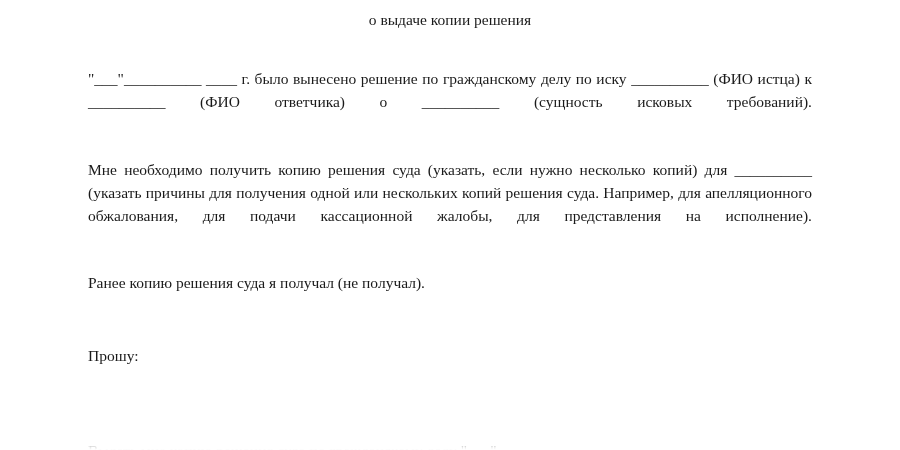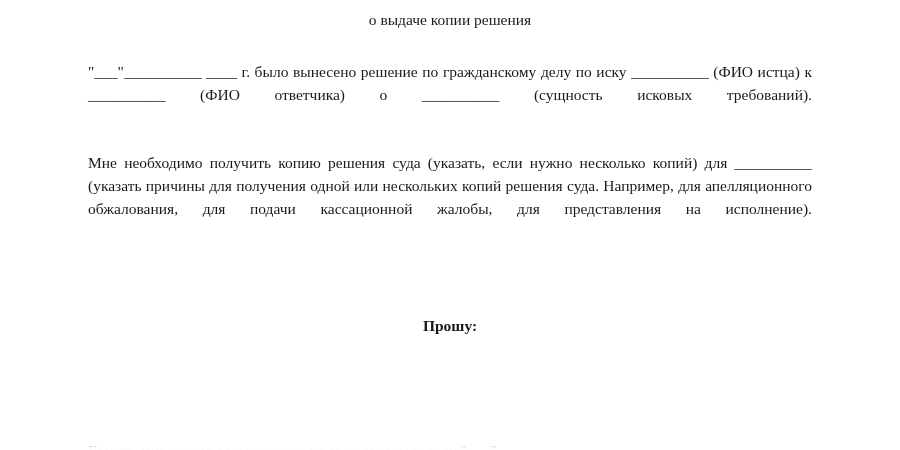--- a/index.html
+++ b/index.html
@@ -26,21 +26,21 @@
     position: absolute;
     left: 88px;
     top: 0;
     width: 724px;
   }
   .doc-title {
     text-align: center;
     font-size: 15.5px;
     line-height: 1.35;
     margin-top: 10px;
-    margin-bottom: 4px;
+    margin-bottom: 11px;
     white-space: nowrap;
   }
   .para {
     font-size: 15.5px;
     line-height: 1.48;
     text-align: justify;
     text-justify: inter-word;
     margin: 0;
   }
   .para.justify-all {
@@ -50,22 +50,21 @@
     content: "";
     display: inline-block;
     width: 100%;
   }
   .gap-1 { height: 26px; }
   .gap-2 { height: 22px; }
   .gap-3 { height: 22px; }
   .gap-4 { height: 24px; }
   .gap-5 { height: 26px; }
   .heading-center {
-    text-align: center;
-    font-weight: bold;
+    font-weight: normal;
     font-size: 15.5px;
     line-height: 1.4;
   }
   .clipped {
     position: absolute;
     left: 88px;
     top: 440px;
     width: 724px;
     height: 10px;
     overflow: hidden;
@@ -94,20 +93,21 @@
     <div class="gap-1"></div>
 
     <p class="para justify-all">"___"__________ ____ г. было вынесено решение по гражданскому делу по иску __________ (ФИО истца) к __________ (ФИО ответчика) о __________ (сущность исковых требований).</p>
 
     <div class="gap-2"></div>
 
     <p class="para justify-all">Мне необходимо получить копию решения суда (указать, если нужно несколько копий) для __________ (указать причины для получения одной или нескольких копий решения суда. Например, для апелляционного обжалования, для подачи кассационной жалобы, для представления на исполнение).</p>
 
     <div class="gap-3"></div>
 
+    <p class="para">Ранее копию решения суда я получал (не получал).</p>
 
     <div class="gap-4"></div>
 
 
     <div class="gap-5"></div>
 
     <div class="heading-center">Прошу:</div>
 
   </div>
 

